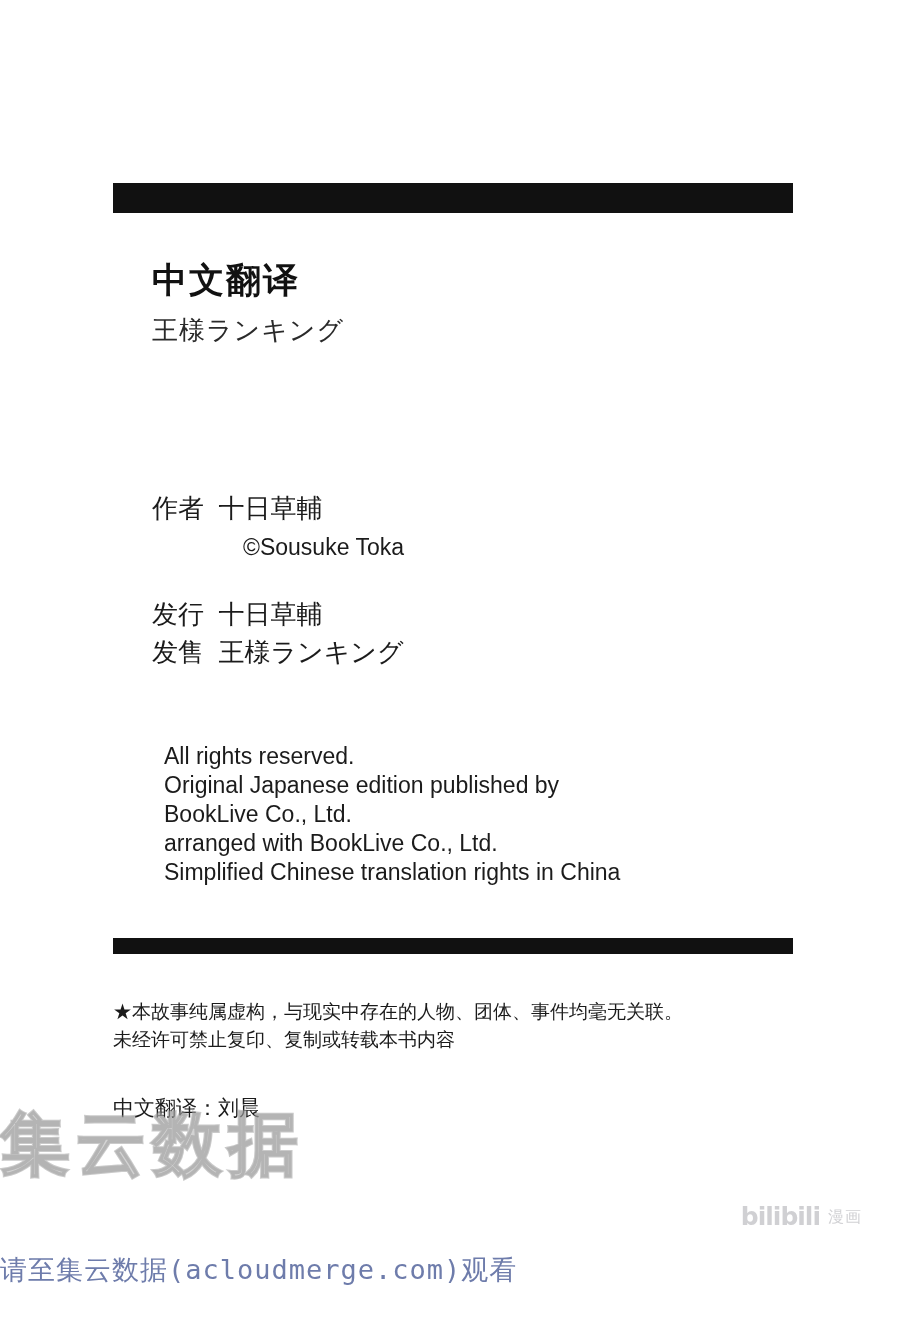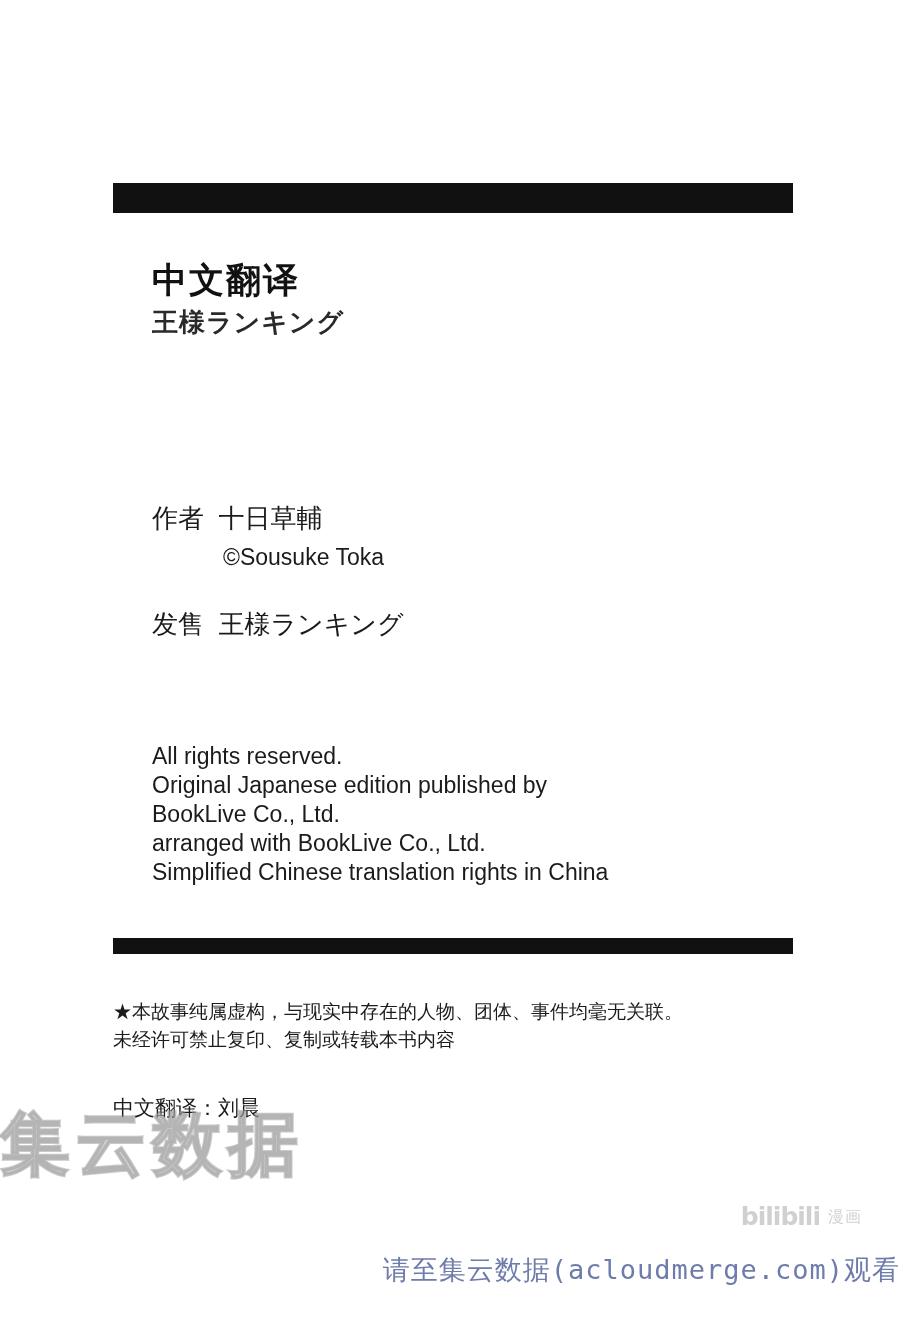--- a/index.html
+++ b/index.html
@@ -41,62 +41,62 @@
   .title-cn {
     font-size: 35px;
     font-weight: bold;
     letter-spacing: 2px;
     line-height: 1.25;
     color: #111111;
     margin: 0;
   }
   .title-jp {
     font-size: 26px;
-    font-weight: bold;
+    font-weight: normal;
     letter-spacing: 1px;
     line-height: 1.3;
     color: #2a2a2a;
-    margin: 4px 0 0 0;
+    margin: 12px 0 0 0;
   }
 
   
   .credits {
     position: absolute;
     left: 152px;
-    top: 500px;
+    top: 490px;
     width: 620px;
   }
   .credit-line {
     font-size: 26px;
     line-height: 1.45;
     color: #1b1b1b;
     white-space: pre;
   }
   .credit-copy {
     font-size: 23px;
     line-height: 1.5;
     color: #1b1b1b;
-    margin-left: 71px;
+    margin-left: 91px;
     margin-top: 2px;
   }
   .credit-gap {
     height: 32px;
   }
 
   
   .rights {
     position: absolute;
     left: 152px;
     top: 742px;
     width: 640px;
     font-size: 23px;
     line-height: 1.26;
     color: #1b1b1b;
   }
-  .rights div { white-space: pre; }
+  .rights div { white-space: pre; margin-left: 12px; }
 
   
   .notes {
     position: absolute;
     left: 113px;
     top: 998px;
     width: 700px;
     color: #1b1b1b;
   }
   .note-line {
@@ -158,21 +158,21 @@
     letter-spacing: 1px;
     padding-bottom: 3px;
   }
 
   
   .caption {
     position: absolute;
     left: 0;
     right: 0;
     top: 1252px;
-    text-align: right;
+    text-align: left;
     font-size: 27px;
     letter-spacing: 1px;
     color: #6e7cab;
     font-family: "DejaVu Sans Mono", monospace;
   }
 </style>
 </head>
 <body>
 
 <div class="page">
@@ -181,20 +181,21 @@
 
   <div class="title-block">
     <div class="title-cn">中文翻译</div>
     <div class="title-jp">王様ランキング</div>
   </div>
 
   <div class="credits">
     <div class="credit-line">作者  十日草輔</div>
     <div class="credit-copy">©Sousuke Toka</div>
     <div class="credit-gap"></div>
+    <div class="credit-line">发行  十日草輔</div>
     <div class="credit-line">发售  王様ランキング</div>
   </div>
 
   <div class="rights">
     <div>All rights reserved.</div>
     <div>Original Japanese edition published by</div>
     <div>BookLive Co., Ltd.</div>
     <div>arranged with BookLive Co., Ltd.</div>
     <div>Simplified Chinese translation rights in China</div>
   </div>

